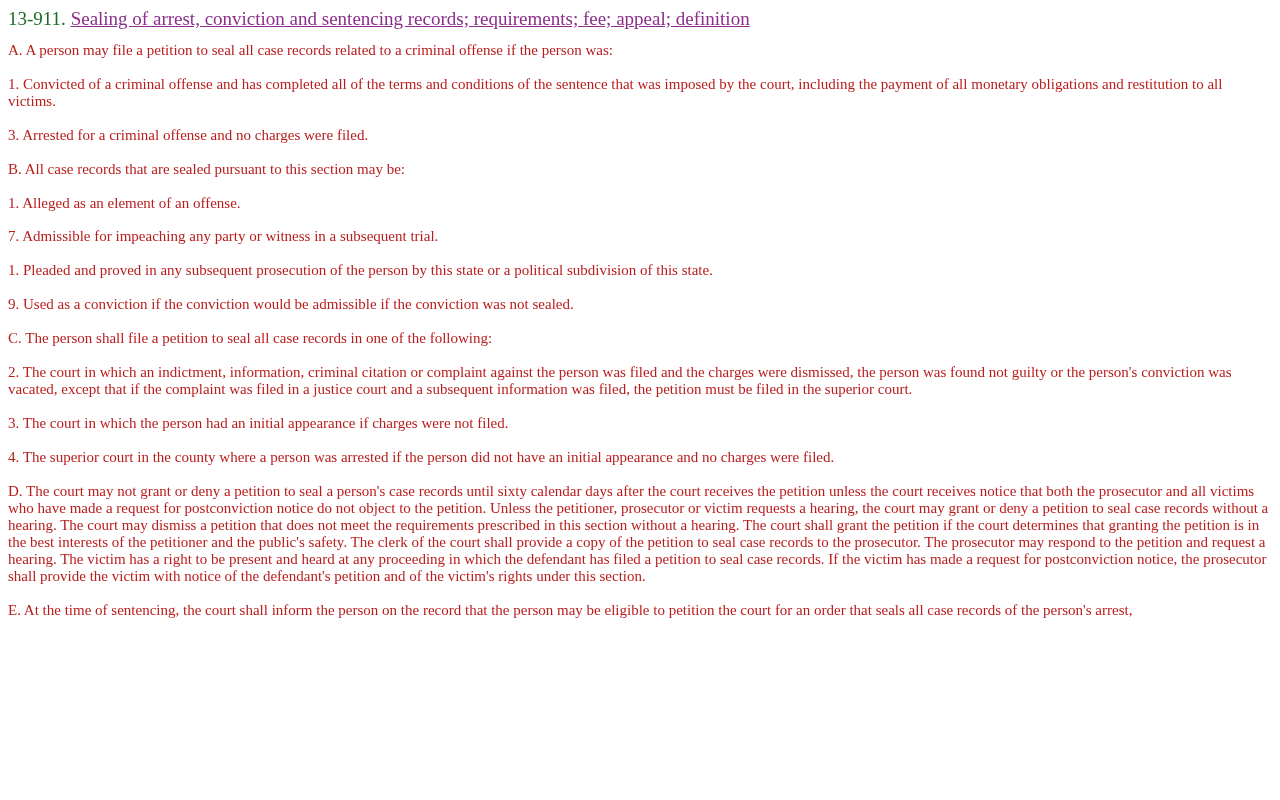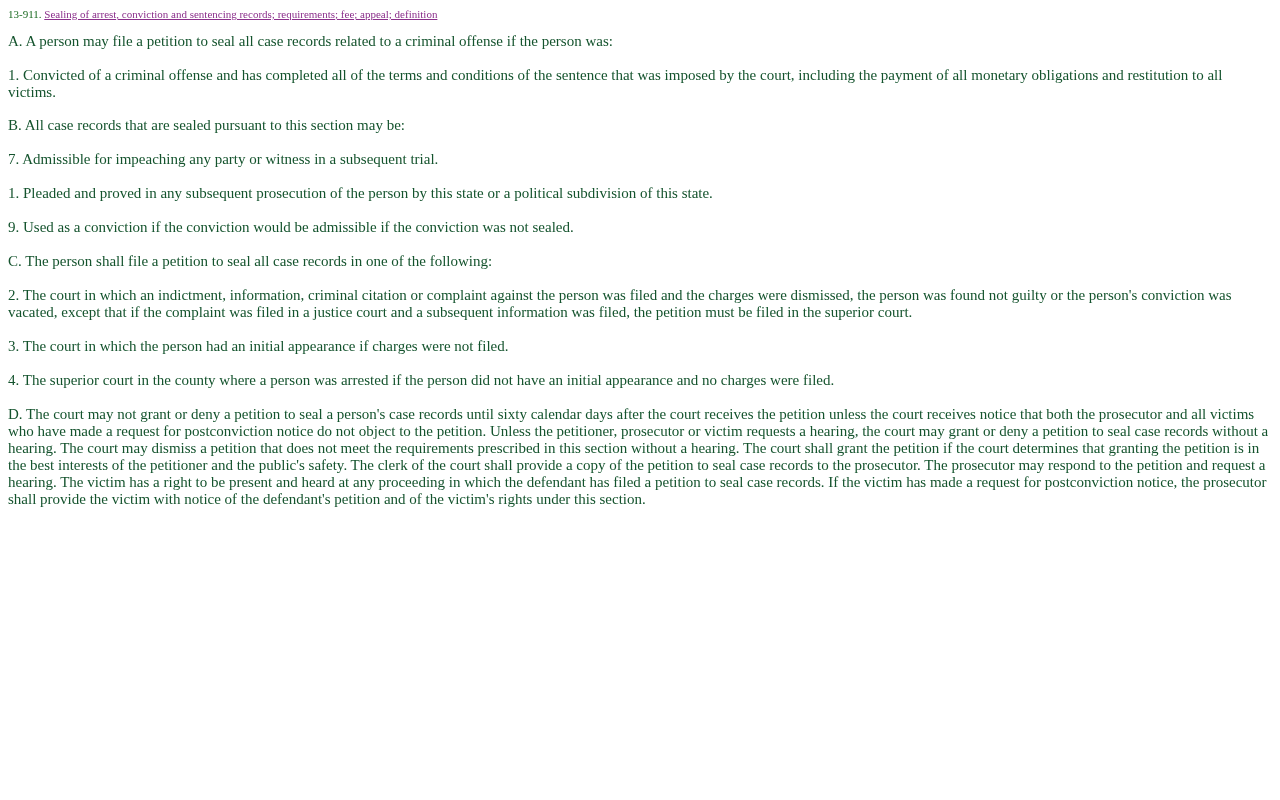--- a/index.html
+++ b/index.html
@@ -14,58 +14,61 @@
     overflow: hidden;
     font-family: "Liberation Serif", "DejaVu Serif", serif;
     color: #000000;
   }
   .page {
     padding: 8px 8px 0 8px;
     box-sizing: border-box;
     width: 1280px;
   }
   .statute-head {
-    font-size: 11px;
+    font-size: 19px;
     line-height: 1.15;
     margin: 0 0 12px 0;
     white-space: nowrap;
   }
   .statute-number {
     color: #1b6b22;
   }
   .statute-title {
     color: #8b2f8b;
     text-decoration: underline;
     cursor: pointer;
   }
   p.para {
     font-size: 15px;
     line-height: 1.13;
     margin: 0 0 17px 0;
     text-align: left;
-    color: #14532d;
+    color: #b91c1c;
   }
 </style>
 </head>
 <body>
 
 <div class="page">
 
   <div class="statute-head">
     <span class="statute-number">13-911.</span>
     <span class="statute-title">Sealing of arrest, conviction and sentencing records; requirements; fee; appeal; definition</span>
   </div>
 
   <div id="body-content">
       <p class="para">A. A person may file a petition to seal all case records related to a criminal offense if the person was:</p>
       <p class="para">1. Convicted of a criminal offense and has completed all of the terms and conditions of the sentence that was imposed by the court, including the payment of all monetary obligations and restitution to all victims.</p>
+      <p class="para">3. Arrested for a criminal offense and no charges were filed.</p>
       <p class="para">B. All case records that are sealed pursuant to this section may be:</p>
+      <p class="para">1. Alleged as an element of an offense.</p>
       <p class="para">7. Admissible for impeaching any party or witness in a subsequent trial.</p>
       <p class="para">1. Pleaded and proved in any subsequent prosecution of the person by this state or a political subdivision of this state.</p>
       <p class="para">9. Used as a conviction if the conviction would be admissible if the conviction was not sealed.</p>
       <p class="para">C. The person shall file a petition to seal all case records in one of the following:</p>
       <p class="para">2. The court in which an indictment, information, criminal citation or complaint against the person was filed and the charges were dismissed, the person was found not guilty or the person's conviction was vacated, except that if the complaint was filed in a justice court and a subsequent information was filed, the petition must be filed in the superior court.</p>
       <p class="para">3. The court in which the person had an initial appearance if charges were not filed.</p>
       <p class="para">4. The superior court in the county where a person was arrested if the person did not have an initial appearance and no charges were filed.</p>
       <p class="para">D. The court may not grant or deny a petition to seal a person's case records until sixty calendar days after the court receives the petition unless the court receives notice that both the prosecutor and all victims who have made a request for postconviction notice do not object to the petition. Unless the petitioner, prosecutor or victim requests a hearing, the court may grant or deny a petition to seal case records without a hearing. The court may dismiss a petition that does not meet the requirements prescribed in this section without a hearing. The court shall grant the petition if the court determines that granting the petition is in the best interests of the petitioner and the public's safety. The clerk of the court shall provide a copy of the petition to seal case records to the prosecutor. The prosecutor may respond to the petition and request a hearing.  The victim has a right to be present and heard at any proceeding in which the defendant has filed a petition to seal case records. If the victim has made a request for postconviction notice, the prosecutor shall provide the victim with notice of the defendant's petition and of the victim's rights under this section.</p>
+      <p class="para">E. At the time of sentencing, the court shall inform the person on the record that the person may be eligible to petition the court for an order that seals all case records of the person's arrest,</p>
     </div>
 
 </div>
 
 </body></html>

